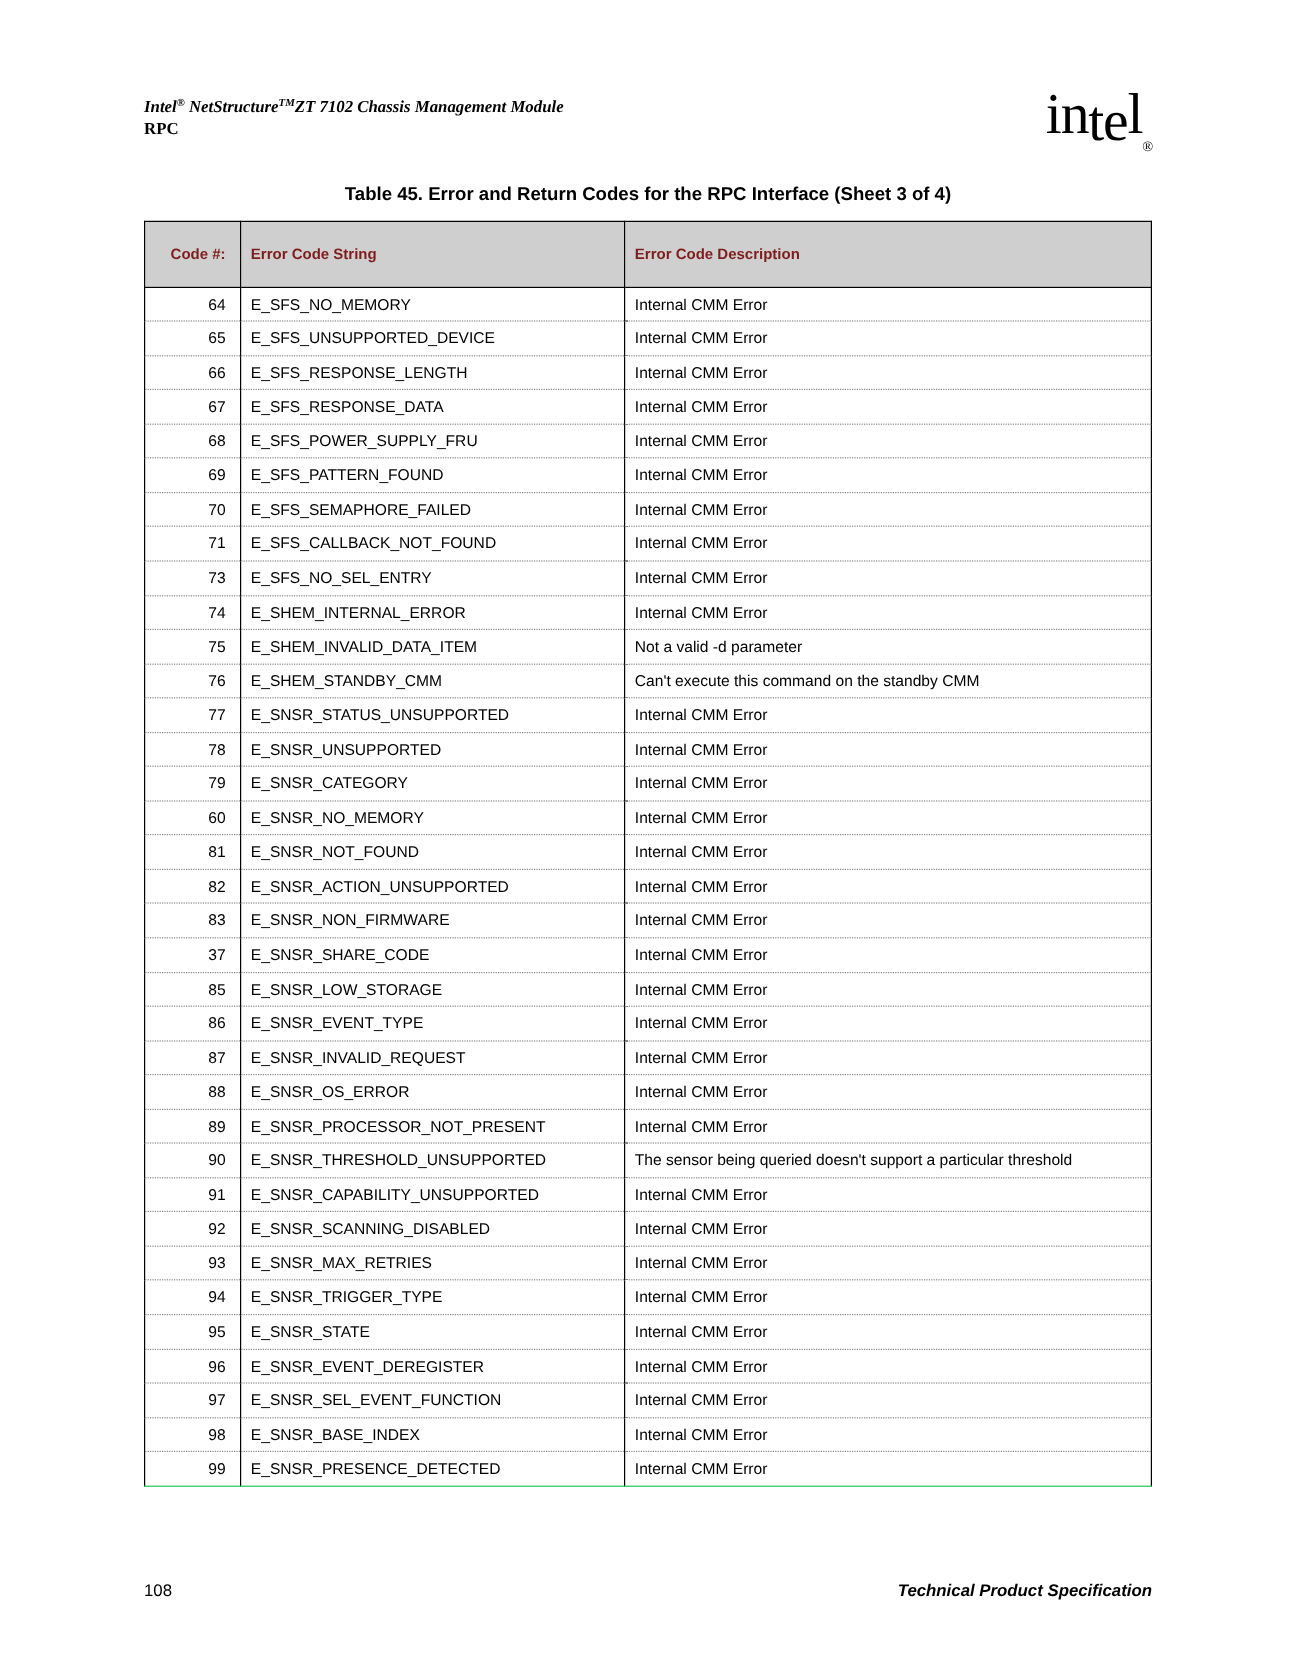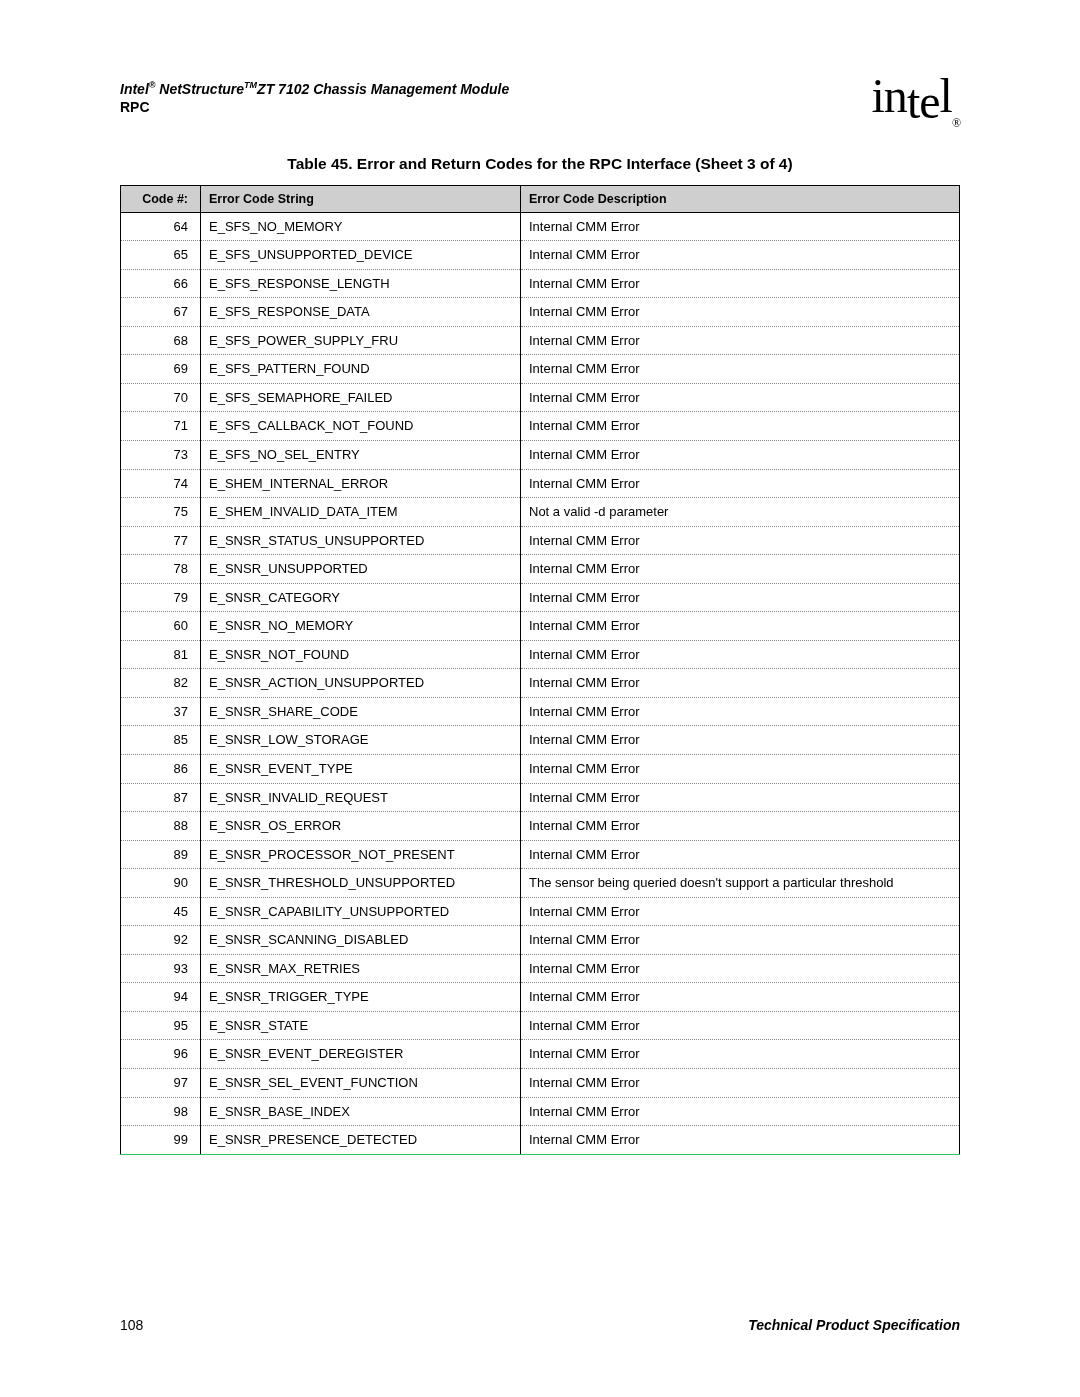--- a/index.html
+++ b/index.html
@@ -12,20 +12,21 @@
     position: relative;
   }
   .header {
     display: flex;
     justify-content: space-between;
     align-items: flex-start;
     margin-bottom: 28px;
   }
   .header-left {
     padding-top: 12px;
+    font-family: Liberation Serif, serif;
   }
   .doc-title {
     font-size: 14px;
     font-style: italic;
     font-weight: bold;
   }
   .doc-title .reg { font-size: 9px; vertical-align: super; font-style: italic; }
   .doc-title .tm { font-size: 9px; vertical-align: super; font-style: italic; }
   .doc-subtitle {
     font-size: 14px;
@@ -54,24 +55,24 @@
     margin: 26px 0 12px;
   }
   table {
     width: 100%;
     border-collapse: collapse;
     font-size: 13px;
   }
   thead th {
     background: #cfcfcf;
     border: 1px solid #000;
-    color: #000000;
+    color: #7f1d1d;
     font-weight: bold;
     text-align: left;
-    padding: 6px 8px;
+    padding: 20px 8px;
     font-size: 12.5px;
     margin-left: 24px;
   }
   thead th.code-col { text-align: right; width: 80px; padding-right: 12px; }
   tbody td {
     border-left: 1px solid #000;
     border-right: 1px solid #000;
     border-bottom: 1px dotted #888;
     padding: 5px 8px;
     vertical-align: top;
@@ -169,20 +170,25 @@
         <td class="code-col">74</td>
         <td class="string-col">E_SHEM_INTERNAL_ERROR</td>
         <td>Internal CMM Error</td>
       </tr>
       <tr>
         <td class="code-col">75</td>
         <td class="string-col">E_SHEM_INVALID_DATA_ITEM</td>
         <td>Not a valid -d parameter</td>
       </tr>
       <tr>
+        <td class="code-col">76</td>
+        <td class="string-col">E_SHEM_STANDBY_CMM</td>
+        <td>Can't execute this command on the standby CMM</td>
+      </tr>
+      <tr>
         <td class="code-col">77</td>
         <td class="string-col">E_SNSR_STATUS_UNSUPPORTED</td>
         <td>Internal CMM Error</td>
       </tr>
       <tr>
         <td class="code-col">78</td>
         <td class="string-col">E_SNSR_UNSUPPORTED</td>
         <td>Internal CMM Error</td>
       </tr>
       <tr>
@@ -196,20 +202,25 @@
         <td>Internal CMM Error</td>
       </tr>
       <tr>
         <td class="code-col">81</td>
         <td class="string-col">E_SNSR_NOT_FOUND</td>
         <td>Internal CMM Error</td>
       </tr>
       <tr>
         <td class="code-col">82</td>
         <td class="string-col">E_SNSR_ACTION_UNSUPPORTED</td>
+        <td>Internal CMM Error</td>
+      </tr>
+      <tr>
+        <td class="code-col">83</td>
+        <td class="string-col">E_SNSR_NON_FIRMWARE</td>
         <td>Internal CMM Error</td>
       </tr>
       <tr>
         <td class="code-col">37</td>
         <td class="string-col">E_SNSR_SHARE_CODE</td>
         <td>Internal CMM Error</td>
       </tr>
       <tr>
         <td class="code-col">85</td>
         <td class="string-col">E_SNSR_LOW_STORAGE</td>
@@ -234,21 +245,21 @@
         <td class="code-col">89</td>
         <td class="string-col">E_SNSR_PROCESSOR_NOT_PRESENT</td>
         <td>Internal CMM Error</td>
       </tr>
       <tr>
         <td class="code-col">90</td>
         <td class="string-col">E_SNSR_THRESHOLD_UNSUPPORTED</td>
         <td>The sensor being queried doesn't support a particular threshold</td>
       </tr>
       <tr>
-        <td class="code-col">45</td>
+        <td class="code-col">91</td>
         <td class="string-col">E_SNSR_CAPABILITY_UNSUPPORTED</td>
         <td>Internal CMM Error</td>
       </tr>
       <tr>
         <td class="code-col">92</td>
         <td class="string-col">E_SNSR_SCANNING_DISABLED</td>
         <td>Internal CMM Error</td>
       </tr>
       <tr>
         <td class="code-col">93</td>

